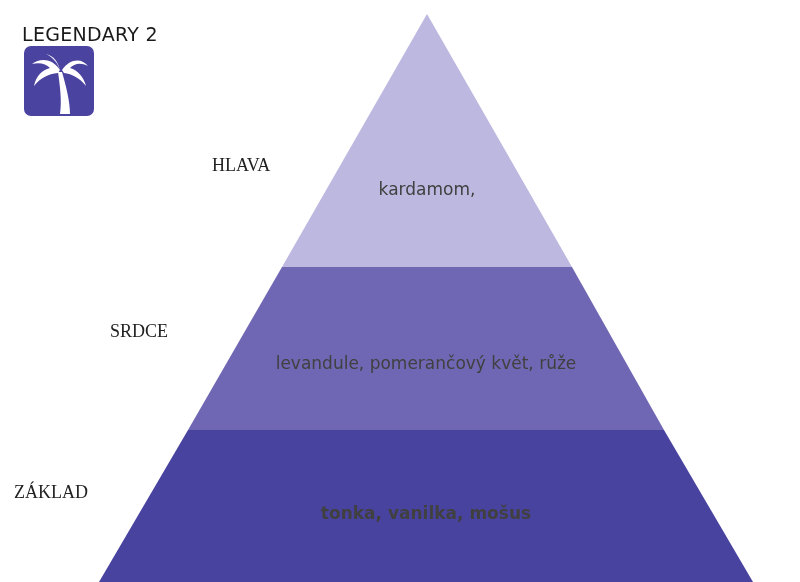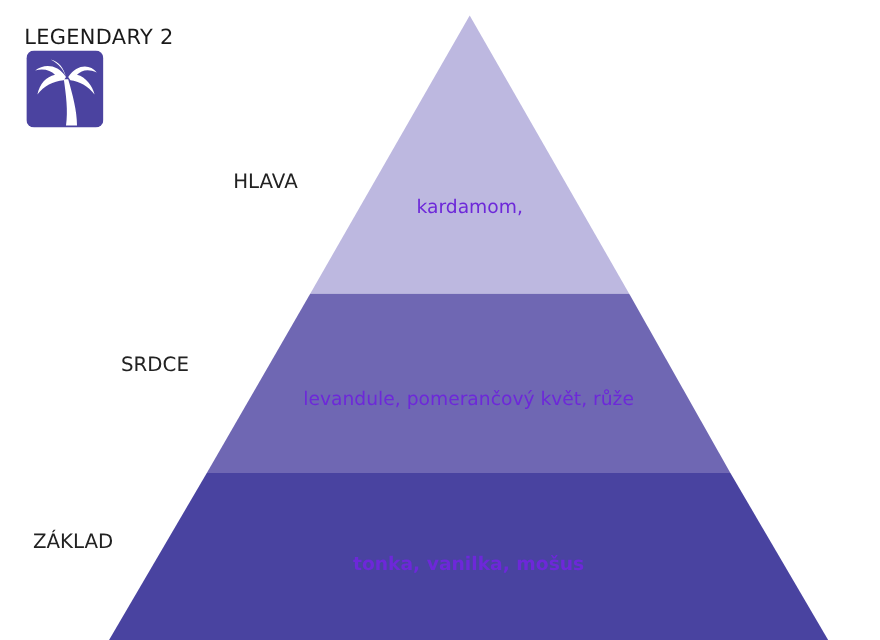--- a/index.html
+++ b/index.html
@@ -1,21 +1,21 @@
 <!DOCTYPE html>
 <html><head>
 <meta charset="utf-8">
 <style>
   html,body{margin:0;padding:0;background:#fff;}
   body{width:800px;height:582px;position:relative;overflow:hidden;font-family:"DejaVu Sans",sans-serif;}
   .title{position:absolute;left:22px;top:23px;font-size:19px;color:#1a1a1a;letter-spacing:0.3px;}
   .logo{position:absolute;left:24px;top:46px;width:70px;height:70px;}
   svg.pyr{position:absolute;left:0;top:0;}
-  .lbl{position:absolute;font-size:18px;color:#222;}
-  .note{position:absolute;font-size:17px;color:#6d28d9;text-align:center;line-height:23px;}
+  .lbl{position:absolute;font-size:18px;color:#222;font-family:Liberation Serif, serif;}
+  .note{position:absolute;font-size:17px;color:#404040;text-align:center;line-height:23px;}
 </style>
 </head>
 <body>
 
 <div class="title">LEGENDARY 2</div>
 
 <svg class="logo" viewBox="0 0 70 70">
   <rect x="0" y="0" width="70" height="70" rx="7" fill="#4b43a0"></rect>
   <path d="M34 26 C36 40 38 55 36 68 L46 68 C46 55 42 40 38 26 Z" fill="#fff"></path>
   <path d="M36 24 C28 12 16 12 8 18 C16 16 22 18 26 22 C18 24 12 30 10 40 C16 32 24 28 34 27 Z" fill="#fff"></path>
@@ -24,21 +24,21 @@
 </svg>
 
 <svg class="pyr" width="800" height="582">
   <polygon points="427,14 572,267 282,267" fill="#bdb8e0"></polygon>
   <polygon points="282,267 572,267 664,430 188,430" fill="#6f67b3"></polygon>
   <polygon points="188,430 664,430 753,582 99,582" fill="#4943a0"></polygon>
 </svg>
 
 <div class="lbl" style="left:212px;top:155px;">HLAVA</div>
 <div class="lbl" style="left:110px;top:321px;">SRDCE</div>
-<div class="lbl" style="left:30px;top:482px;">ZÁKLAD</div>
+<div class="lbl" style="left:14px;top:482px;">ZÁKLAD</div>
 
 <div class="note" style="left:327px;top:178px;width:200px;">
   <div>kardamom,</div>
 </div>
 <div class="note" style="left:226px;top:352px;width:400px;">
   <div>levandule, pomerančový květ, růže</div>
 </div>
 <div class="note" style="left:276px;top:502px;width:300px;font-weight:bold;">
   <div>tonka, vanilka, mošus</div>
 </div>

